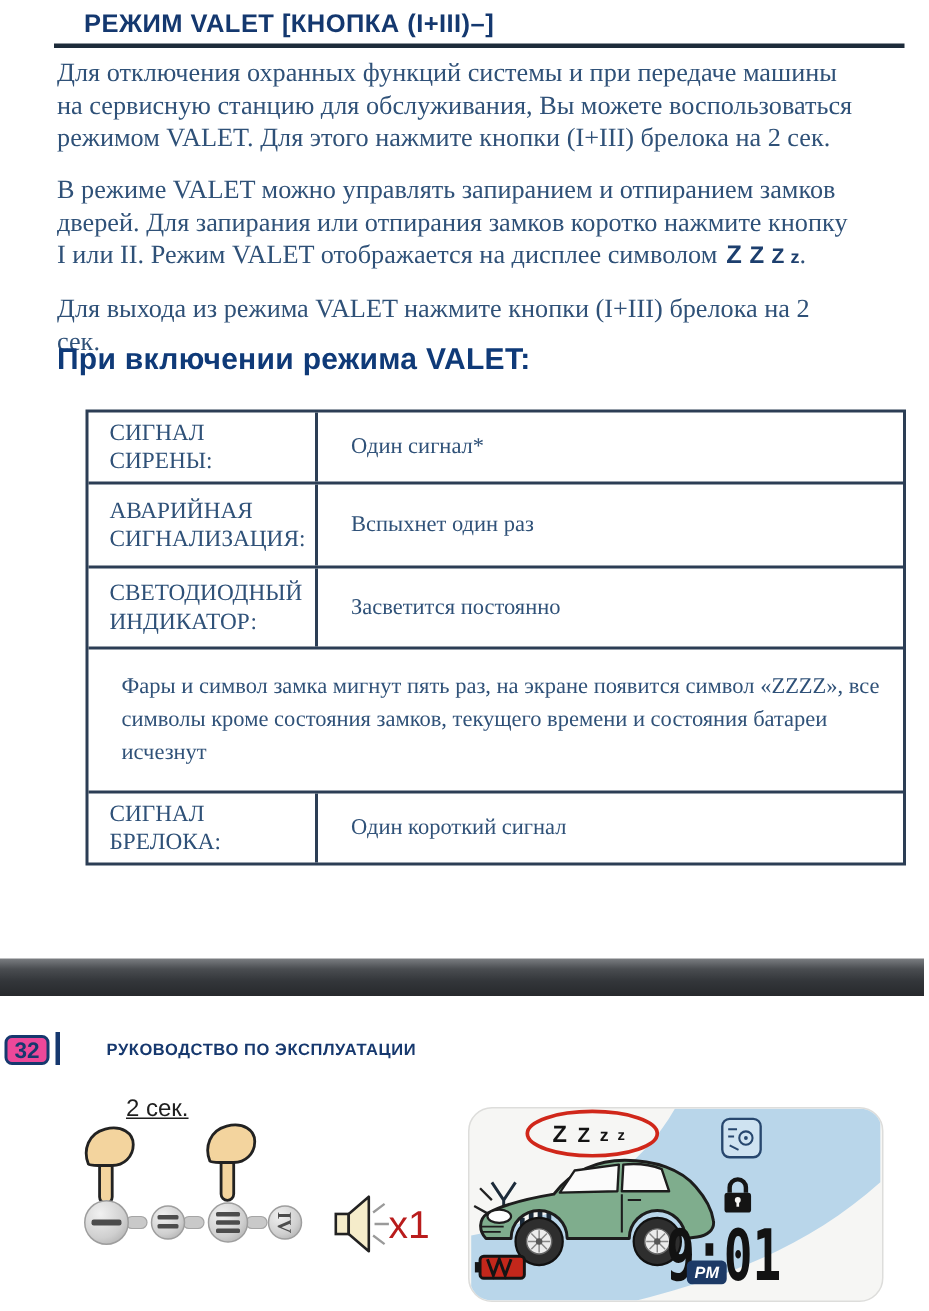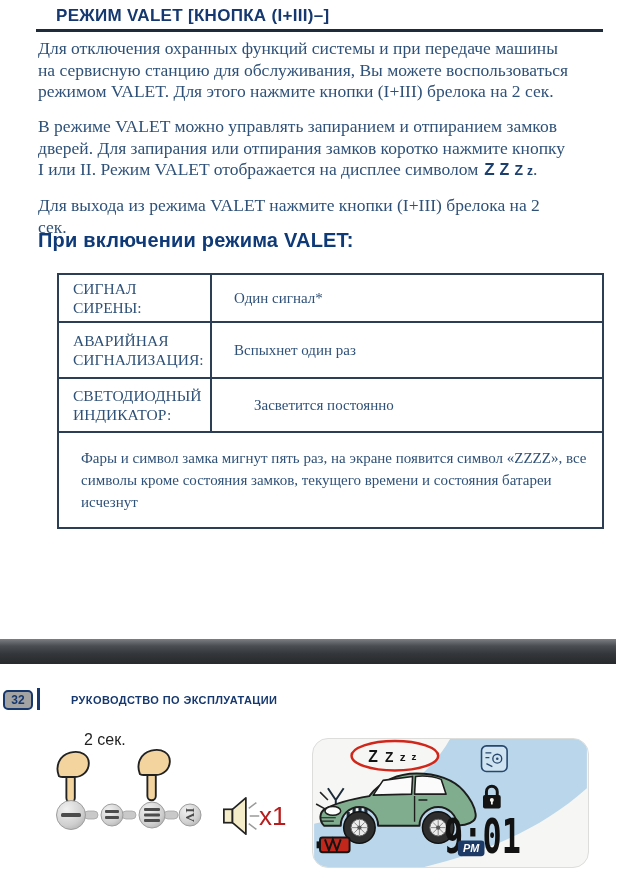--- a/index.html
+++ b/index.html
@@ -41,45 +41,45 @@
   .tlabel{
     width:153px;min-width:153px;box-sizing:border-box;border-right:2px solid #2c3e55;
     padding:4px 6px 4px 14px;display:flex;align-items:center;
     font-size:15.5px;line-height:19px;color:#2f5178;
   }
   .tvalue{
     flex:1;padding:4px 14px 4px 22px;display:flex;align-items:center;
     font-size:15px;line-height:22px;color:#2f5178;
   }
   .trow:nth-child(1){min-height:30px;} .trow:nth-child(2){min-height:54px;}
-  .trow:nth-child(3){min-height:52px;gap:20px;} .trow:nth-child(4){min-height:94px;}
+  .trow:nth-child(3){min-height:52px;} .trow:nth-child(4){min-height:94px;}
   .trow:nth-child(5){min-height:30px;}
   
   .band{
     position:absolute;left:0;top:639px;width:619px;height:25px;
     background:linear-gradient(180deg,#7b7e82 0%,#4a4d51 28%,#33363a 60%,#27292c 100%);
   }
   
   .page-badge{
     position:absolute;left:3px;top:690px;width:26px;height:16px;
     border:2px solid #16386e;border-radius:5px;
     display:flex;align-items:center;justify-content:center;
-    font-family:"Liberation Sans",sans-serif;font-weight:bold;font-size:12px;color:#16386e;
-    background:#a3a3a3;
+    font-family:"Liberation Sans",sans-serif;font-weight:bold;font-size:15px;color:#16386e;
+    background:#ec4899;
   }
   .footer-rule{position:absolute;left:37px;top:688px;width:3px;height:22px;background:#16386e;}
   .footer-label{
     position:absolute;left:48px;top:694px;
     font-family:"Liberation Sans",sans-serif;font-weight:bold;
     font-size:11px;letter-spacing:.4px;color:#16386e;padding-left:23px;
   }
   
   .hold-label{
     position:absolute;left:84px;top:731px;
-    font-family:"Liberation Sans",sans-serif;font-size:16px;color:#1f1f1f;
+    font-family:"Liberation Sans",sans-serif;font-size:16px;color:#1f1f1f;text-decoration:underline;
   }
   .hand{position:absolute;width:44px;height:58px;}
   .hand-1{left:50px;top:748px;} .hand-2{left:131px;top:746px;}
   .buttons-svg{position:absolute;left:44px;top:787px;width:170px;height:56px;}
   .speaker-svg{position:absolute;left:222px;top:794px;width:42px;height:44px;}
   .beep-label{
     position:absolute;left:259px;top:801px;
     font-family:"Liberation Sans",sans-serif;font-size:26px;color:#b91c1c;
   }
   .lcd-panel{
@@ -115,20 +115,24 @@
     <div class="trow">
       <div class="tlabel">АВАРИЙНАЯ СИГНАЛИЗАЦИЯ:</div>
       <div class="tvalue">Вспыхнет один раз</div>
     </div>
     <div class="trow">
       <div class="tlabel">СВЕТОДИОДНЫЙ ИНДИКАТОР:</div>
       <div class="tvalue">Засветится постоянно</div>
     </div>
     <div class="trow">
       <div class="tvalue">Фары и символ замка мигнут пять раз, на экране появится символ «ZZZZ», все символы кроме состояния замков, текущего времени и состояния батареи исчезнут</div>
+    </div>
+    <div class="trow">
+      <div class="tlabel">СИГНАЛ БРЕЛОКА:</div>
+      <div class="tvalue">Один короткий сигнал</div>
     </div>
   </div>
 
   <div class="band"></div>
 
   <div class="page-badge">32</div>
   <div class="footer-rule"></div>
   <div class="footer-label">РУКОВОДСТВО ПО ЭКСПЛУАТАЦИИ</div>
 
   <div class="hold-label">2 сек.</div>

